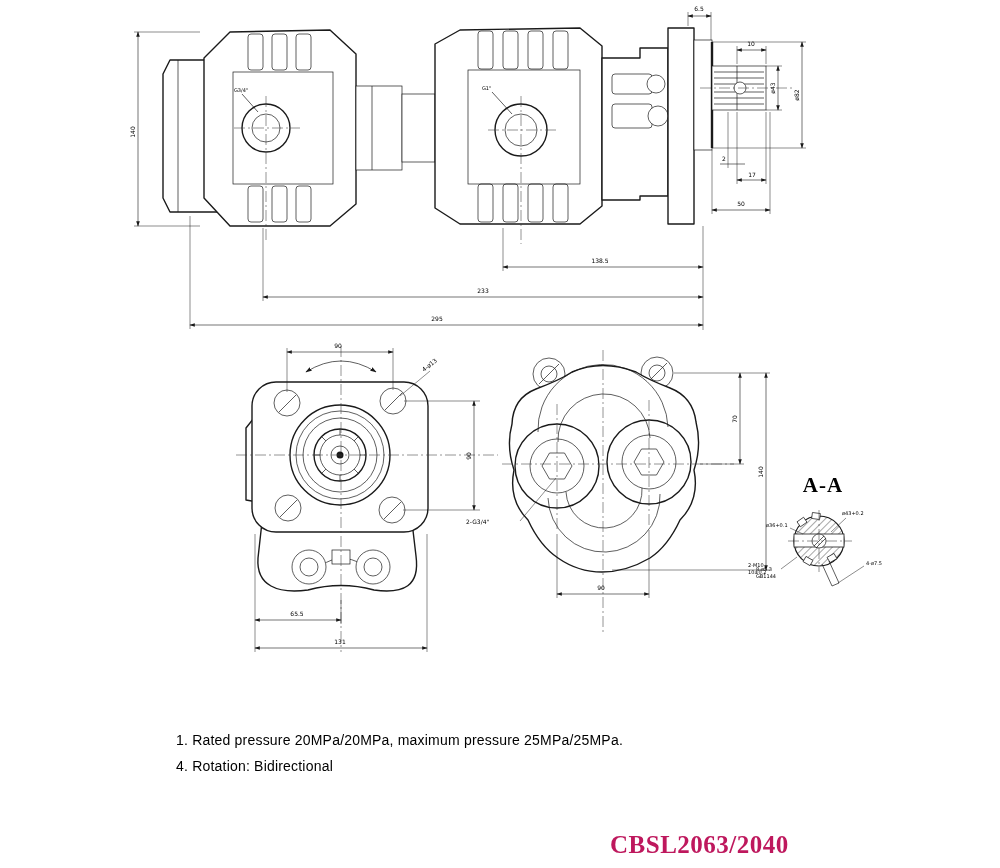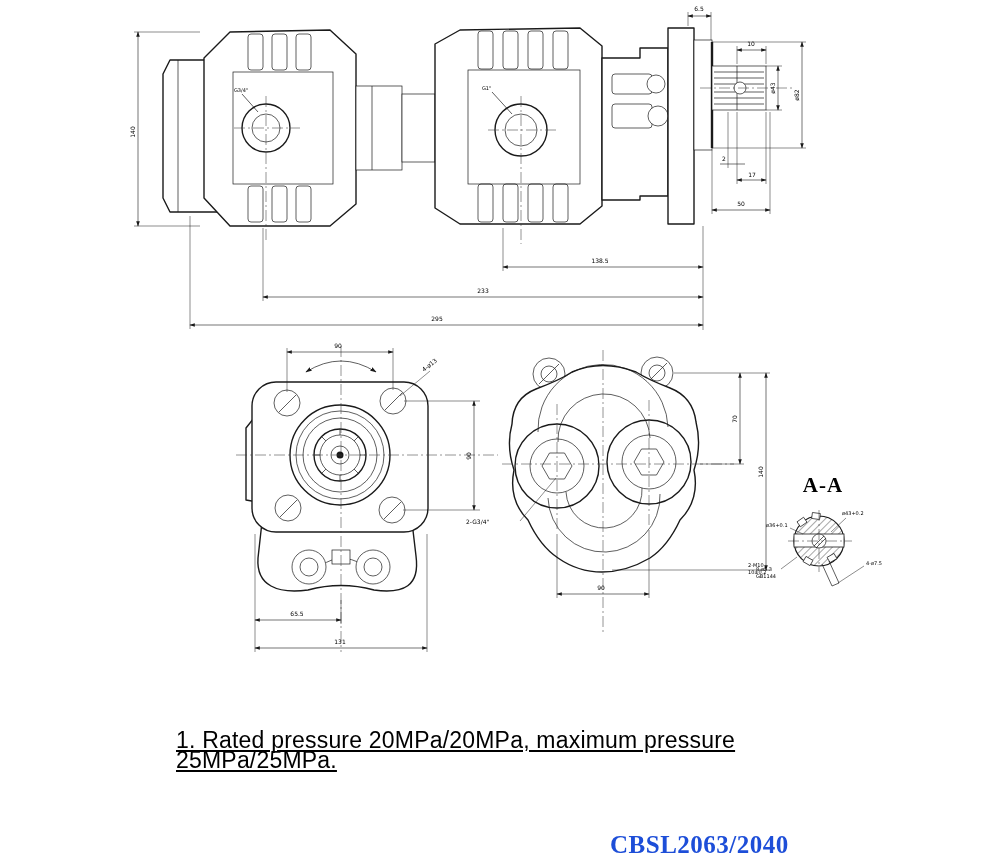--- a/index.html
+++ b/index.html
@@ -12,23 +12,23 @@
   .tn{fill:none;stroke:#1a1a1a;stroke-width:0.7;}
   .tnw{fill:#ffffff;stroke:#1a1a1a;stroke-width:0.7;}
   .cl{fill:none;stroke:#3a3a3a;stroke-width:0.55;stroke-dasharray:11 3 2 3;}
   .dim{fill:none;stroke:#1a1a1a;stroke-width:0.6;}
   .ext{fill:none;stroke:#1a1a1a;stroke-width:0.5;}
   text.d6{font:6px "DejaVu Sans",sans-serif;fill:#000;}
   text.d5{font:5px "DejaVu Sans",sans-serif;fill:#000;}
   text.sec{font:bold 21px "Liberation Serif",serif;fill:#000;letter-spacing:1px;}
   
   #notes{position:absolute;left:176px;top:730px;width:680px;color:#000;}
-  #notes p{margin:0 0 6px 0;font-size:23px;line-height:20px;letter-spacing:0.2px;text-decoration:underline;}
+  #notes p{margin:0 0 6px 0;font-size:14px;line-height:20px;letter-spacing:0.2px;}
   #model{position:absolute;left:610px;top:831px;font-family:"Liberation Serif",serif;
-         font-weight:bold;font-size:25px;color:#1d4ed8;letter-spacing:0.5px;}
+         font-weight:bold;font-size:25px;color:#be185d;letter-spacing:0.5px;}
 </style>
 </head>
 <body>
 
 <div id="page">
 
 <svg width="1000" height="868" viewBox="0 0 1000 868">
   <defs>
     <marker id="ar" orient="auto-start-reverse" markerWidth="9" markerHeight="6" refX="8" refY="3" viewBox="0 0 9 6">
       <path d="M0,0 L9,3 L0,6 z" fill="#1a1a1a"></path>
@@ -329,17 +329,18 @@
       <text class="d5" x="756" y="571">8-ø5.3</text>
       <text class="d5" x="756" y="578">GB1144</text>
       <line class="ext" x1="838" y1="583" x2="864" y2="566"></line>
       <text class="d5" x="866" y="565">4-ø7.5</text>
     </g>
   </g>
 </svg>
 
 <div id="notes">
   <p>1. Rated pressure 20MPa/20MPa, maximum pressure 25MPa/25MPa.</p>
+  <p>4. Rotation: Bidirectional</p>
 </div>
 
 <div id="model">CBSL2063/2040</div>
 
 </div>
 
 </body></html>

